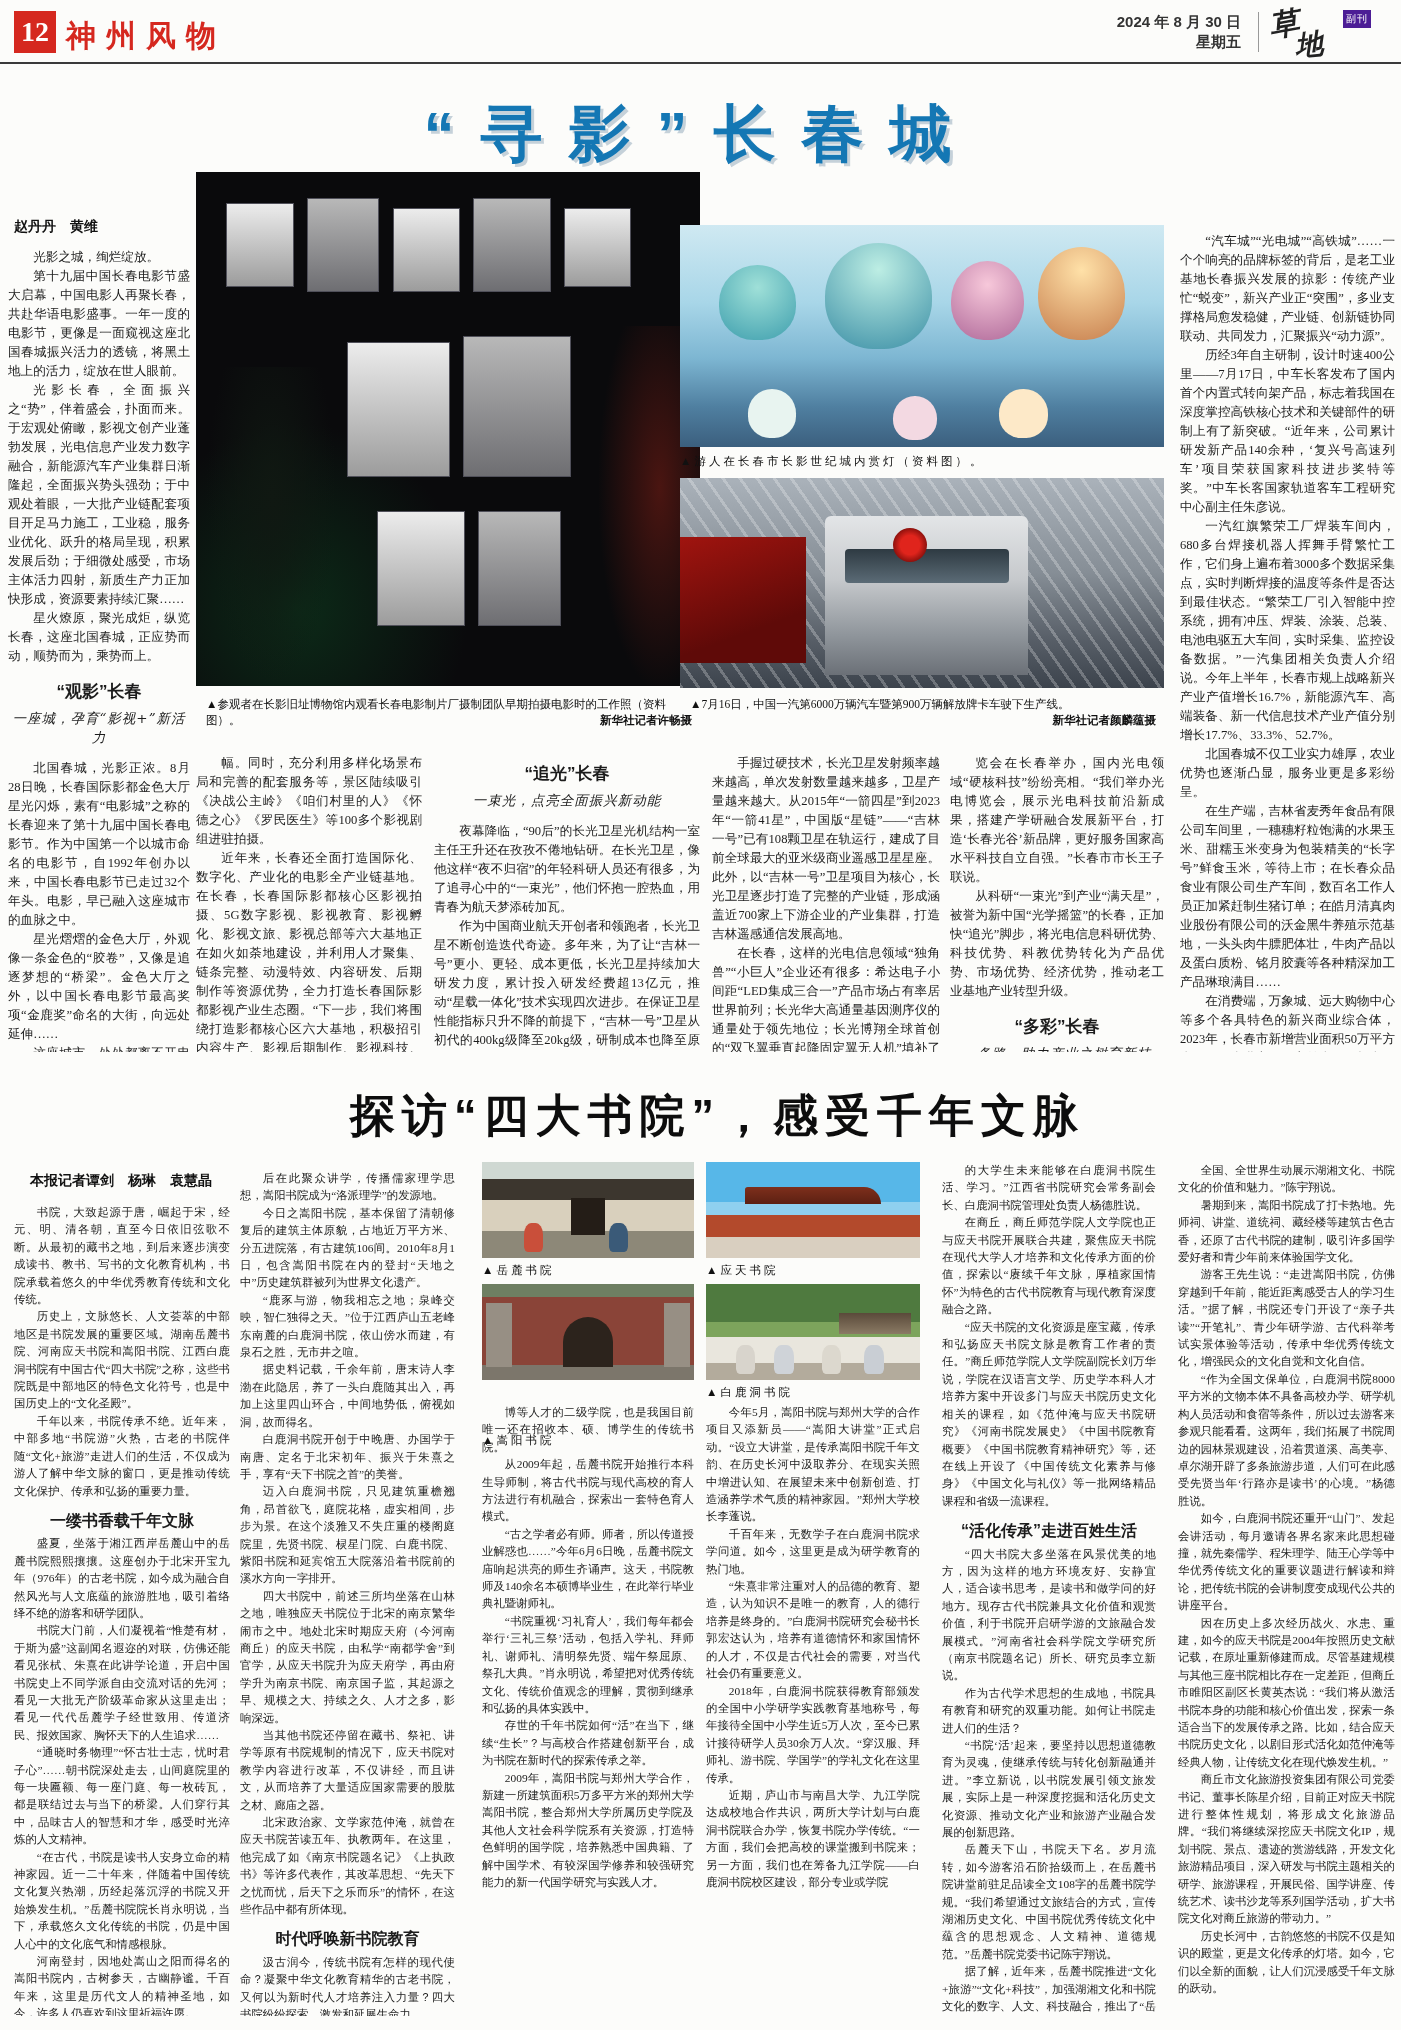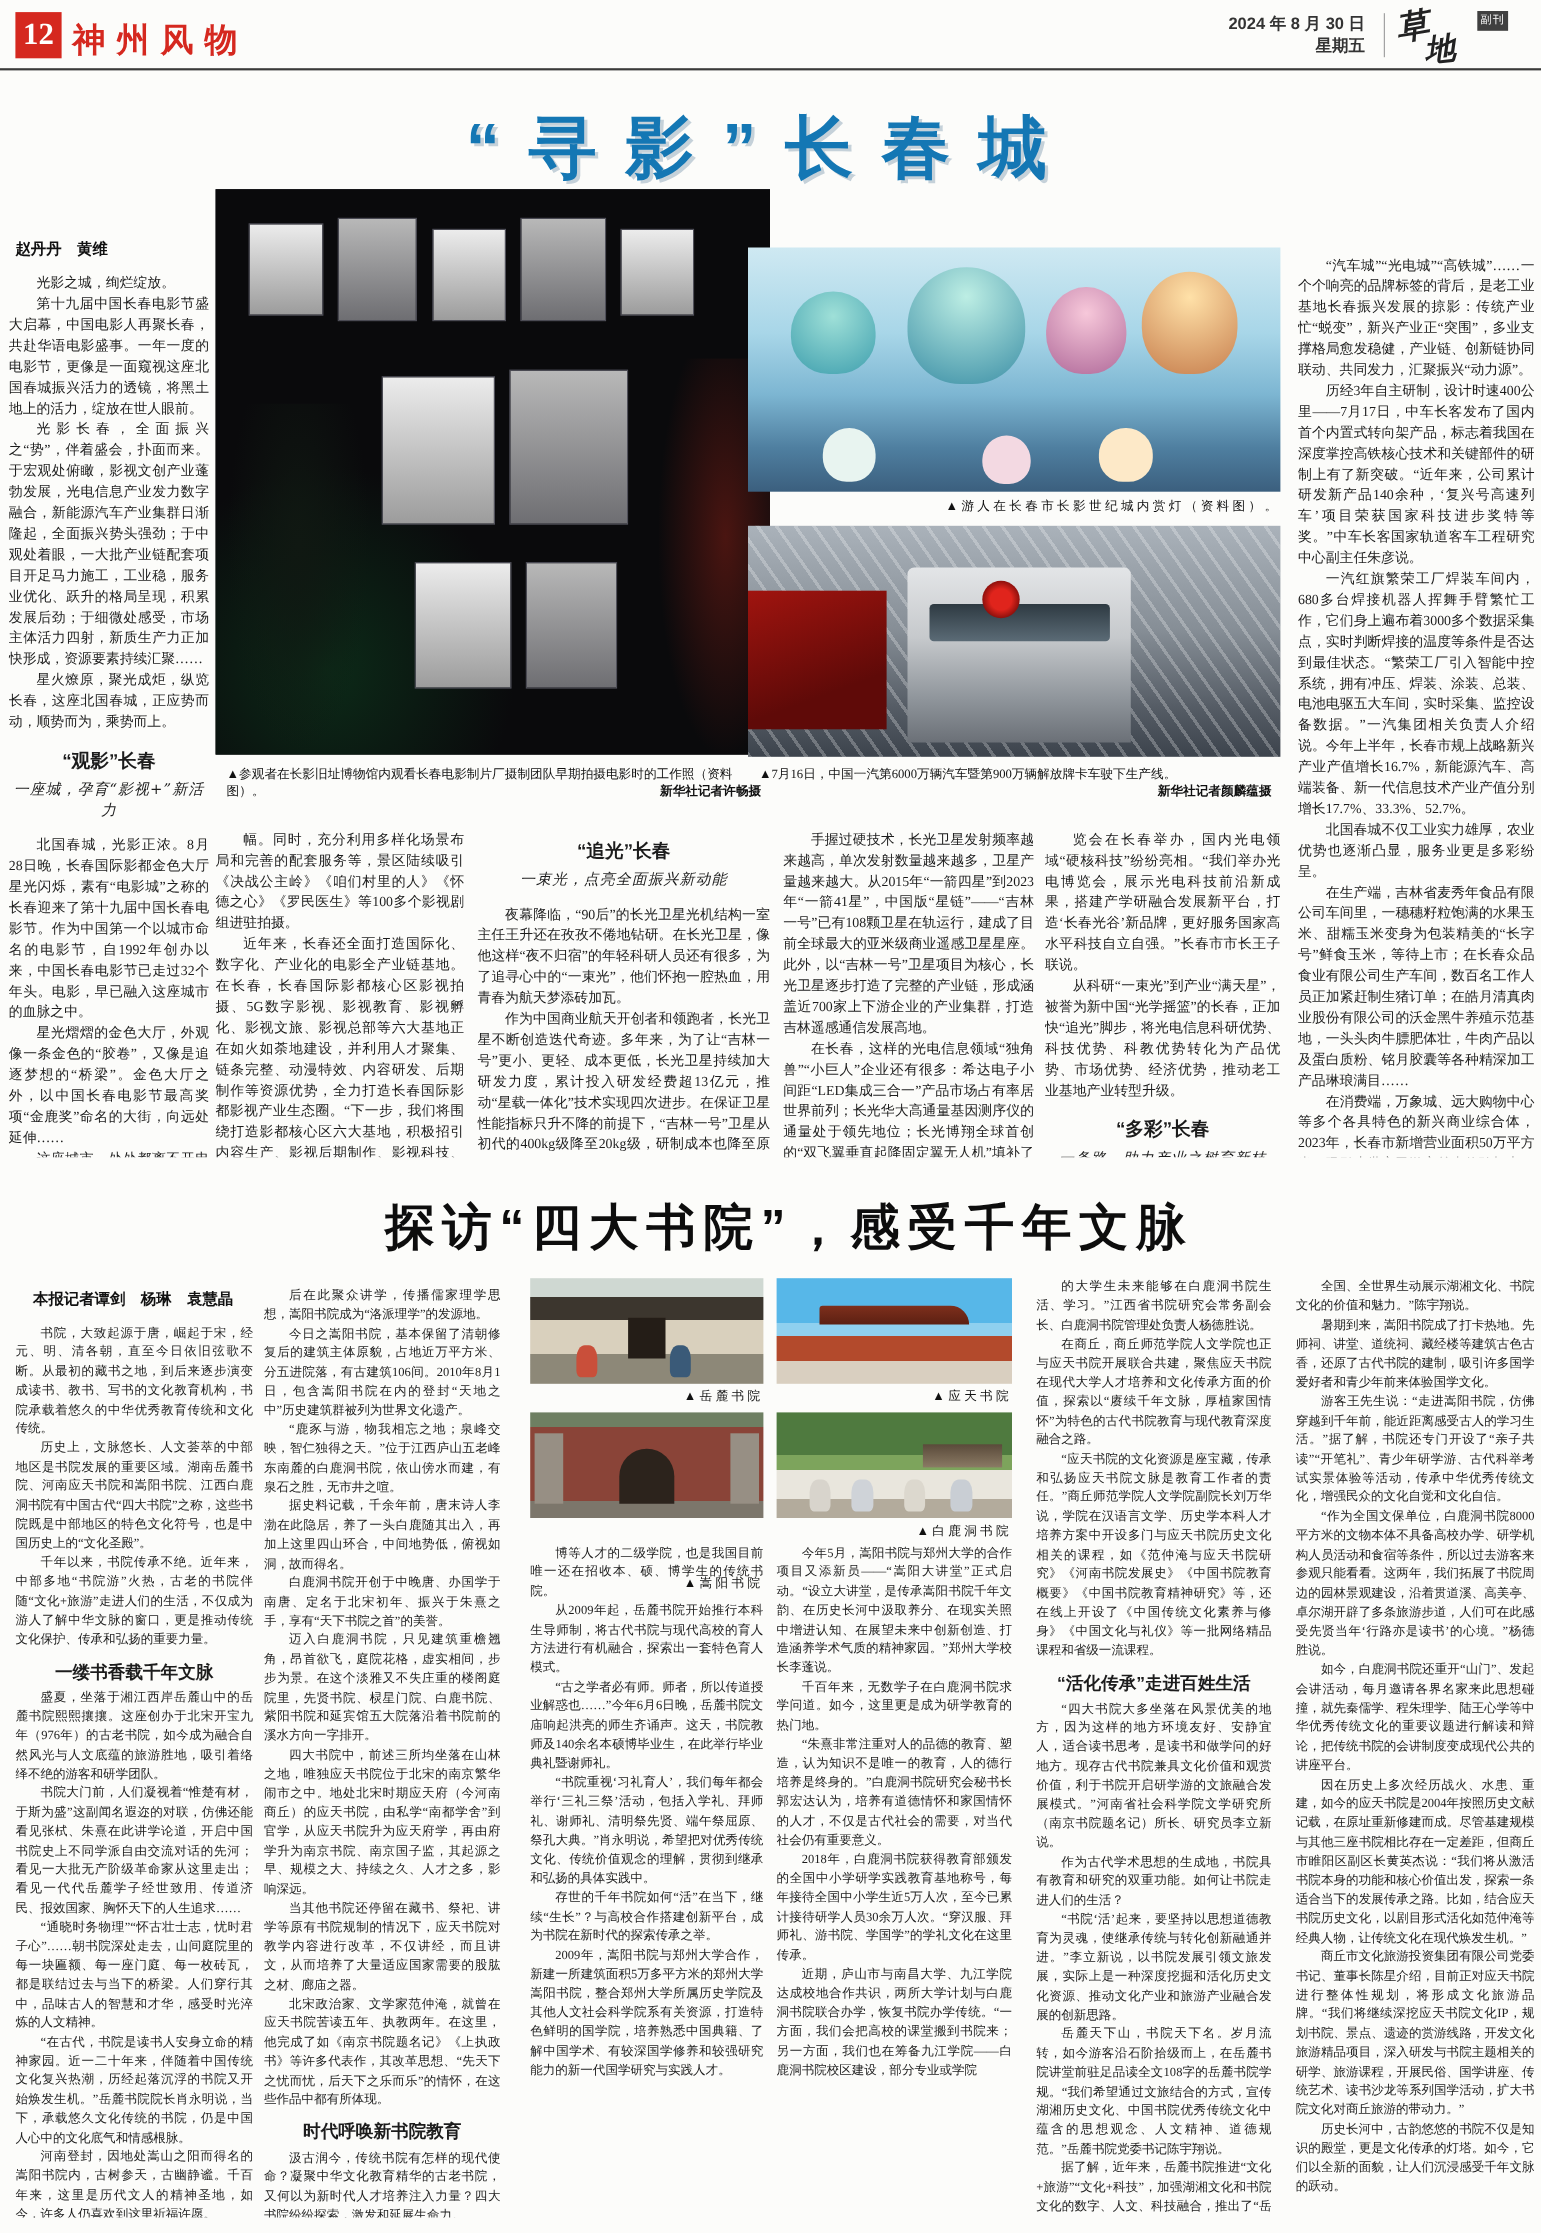--- a/index.html
+++ b/index.html
@@ -11,21 +11,21 @@
            font-family:"Liberation Serif",serif;font-weight:bold;font-size:28px;text-align:center;line-height:42px;}
   #secname{position:absolute;left:66px;top:16px;font-family:"Liberation Sans",sans-serif;font-weight:bold;
            font-size:30px;color:#d5281f;letter-spacing:10px;}
   #dateblk{position:absolute;right:160px;top:12px;text-align:right;font-family:"Liberation Sans",sans-serif;
            font-weight:bold;font-size:15px;color:#333;line-height:20px;}
   #vdiv{position:absolute;right:142px;top:12px;width:1px;height:40px;background:#999;}
   #masthead{position:absolute;right:62px;top:4px;width:70px;height:56px;font-family:"DejaVu Serif",serif;
             font-weight:bold;font-style:italic;color:#222;}
   #mast1{position:absolute;left:0;top:0;font-size:30px;transform:rotate(-10deg);}
   #mast2{position:absolute;left:26px;top:22px;font-size:28px;transform:rotate(-6deg);}
-  #fukan{position:absolute;right:30px;top:10px;width:28px;height:18px;background:#404040;color:#fff;
+  #fukan{position:absolute;right:30px;top:10px;width:28px;height:18px;background:#4c1d95;color:#fff;
          font-family:"Liberation Sans",sans-serif;font-size:10px;line-height:18px;text-align:center;letter-spacing:1px;}
   
   .col{position:absolute;overflow:hidden;text-align:justify;}
   .a1col{font-size:12.6px;line-height:19px;}
   .a2col{font-size:11.4px;line-height:17.4px;}
   .col p{margin:0;text-indent:2em;}
   .col h3{font-family:"Liberation Sans",sans-serif;font-weight:bold;text-align:center;
           font-size:17px;margin:16px 0 8px;text-indent:0;}
   .a2col h3{font-size:16px;margin:12px 0 6px;}
   .col .kicker{font-family:"DejaVu Serif",serif;font-style:italic;font-size:13.5px;text-align:center;
@@ -34,21 +34,21 @@
   
   #hl1{position:absolute;left:0;top:92px;width:1401px;text-align:center;color:#1477b4;
        font-family:"Liberation Sans",sans-serif;font-weight:bold;font-size:62px;letter-spacing:26px;
        text-shadow:3px 3px 0 rgba(30,80,120,.25);}
   #hl2{position:absolute;left:17px;top:1086px;width:1401px;text-align:center;color:#0d0d0d;
        font-family:Liberation Sans, sans-serif;font-weight:bold;font-size:45px;letter-spacing:7px;}
   
   .ph{position:absolute;overflow:hidden;background:#999;}
   .cap{position:absolute;font-size:11.5px;line-height:16px;color:#111;overflow:hidden;}
   .cap .credit{font-family:"Liberation Sans",sans-serif;font-weight:bold;float:right;}
-  .capc{text-align:right;letter-spacing:3px;}
+  .capc{text-align:left;letter-spacing:3px;}
   
   .ph-main{background:radial-gradient(ellipse at 20% 85%,#0c2a18 0%,#0a0a0c 30%),
             linear-gradient(180deg,#2a2a2e 0%,#141416 55%,#0d0d0f 100%);}
   .cube{position:absolute;background:linear-gradient(180deg,#ececec,#9c9c9c);border:1px solid #50505a;}
   .cube.dk{background:linear-gradient(180deg,#b8b8b8,#6e6e72);}
   .figL{position:absolute;left:2%;bottom:0;width:26%;height:62%;background:radial-gradient(ellipse at 50% 40%,#101812 0%,rgba(0,0,0,0) 70%);}
   .figR{position:absolute;right:0;bottom:0;width:20%;height:70%;background:radial-gradient(ellipse at 60% 45%,#4a1511 0%,rgba(0,0,0,0) 72%);}
   
   .ph-lantern{background:linear-gradient(180deg,#cfe9f2 0%,#a8d6e8 35%,#7db6d2 60%,#4f7fa0 82%,#3b5f7e 100%);}
   .blob{position:absolute;border-radius:50% 50% 45% 45%;}

